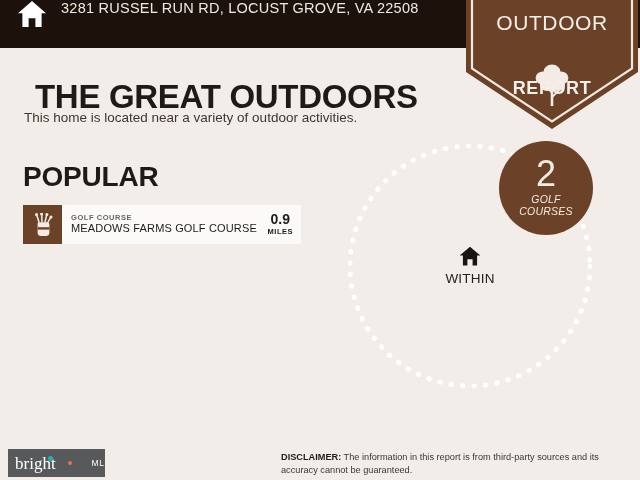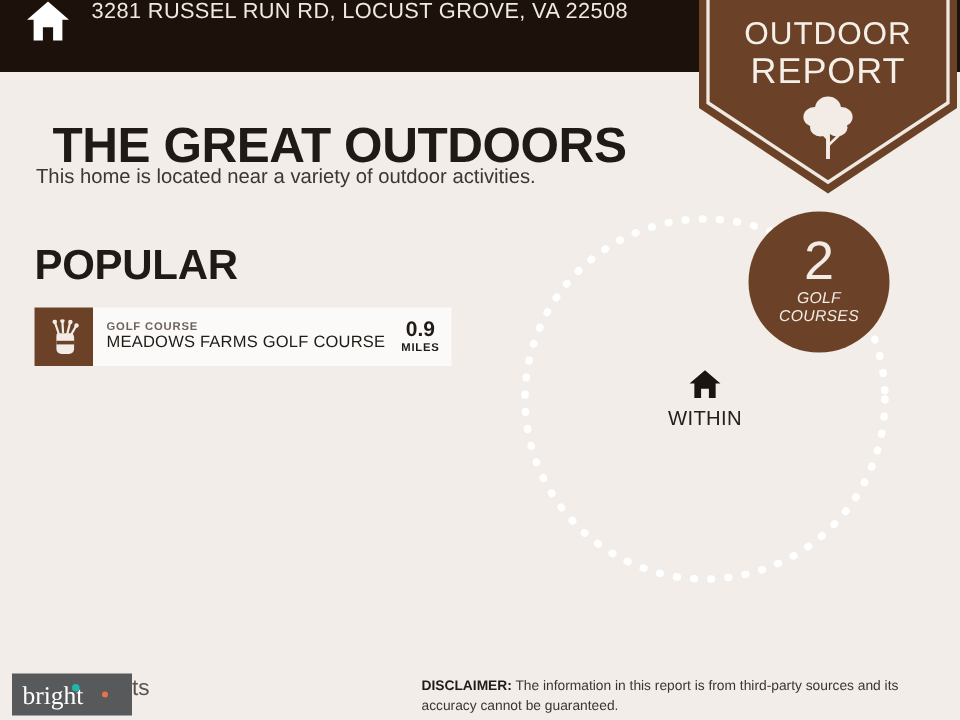--- a/index.html
+++ b/index.html
@@ -63,23 +63,24 @@
     pointer-events: none;
   }
   #shield-line-1 {
     display: block;
     font-size: 21px;
     font-weight: 400;
     letter-spacing: 0.6px;
   }
   #shield-line-2 {
     display: block;
-    font-size: 24px;
-    font-weight: 400;
+    font-size: 18px;
+    font-weight: 700;
     letter-spacing: 0.6px;
+    margin-top: 44px;
   }
 
   
   #page-title {
     position: absolute;
     left: 23px;
     top: 66px;
     font-size: 33px;
     font-weight: 700;
     letter-spacing: -0.3px;
@@ -258,21 +259,21 @@
     left: 58px;
     top: 450px;
     font-size: 15px;
     color: #5a524d;
     white-space: nowrap;
   }
   #brightmls-logo {
     position: absolute;
     left: 8px;
     top: 449px;
-    width: 80px;
+    width: 97px;
     height: 28px;
     background: #58595b;
     display: flex;
     align-items: center;
     z-index: 3;
     overflow: hidden;
     gap: 33px;
   }
   #brightmls-wordmark {
     margin-left: 7px;

